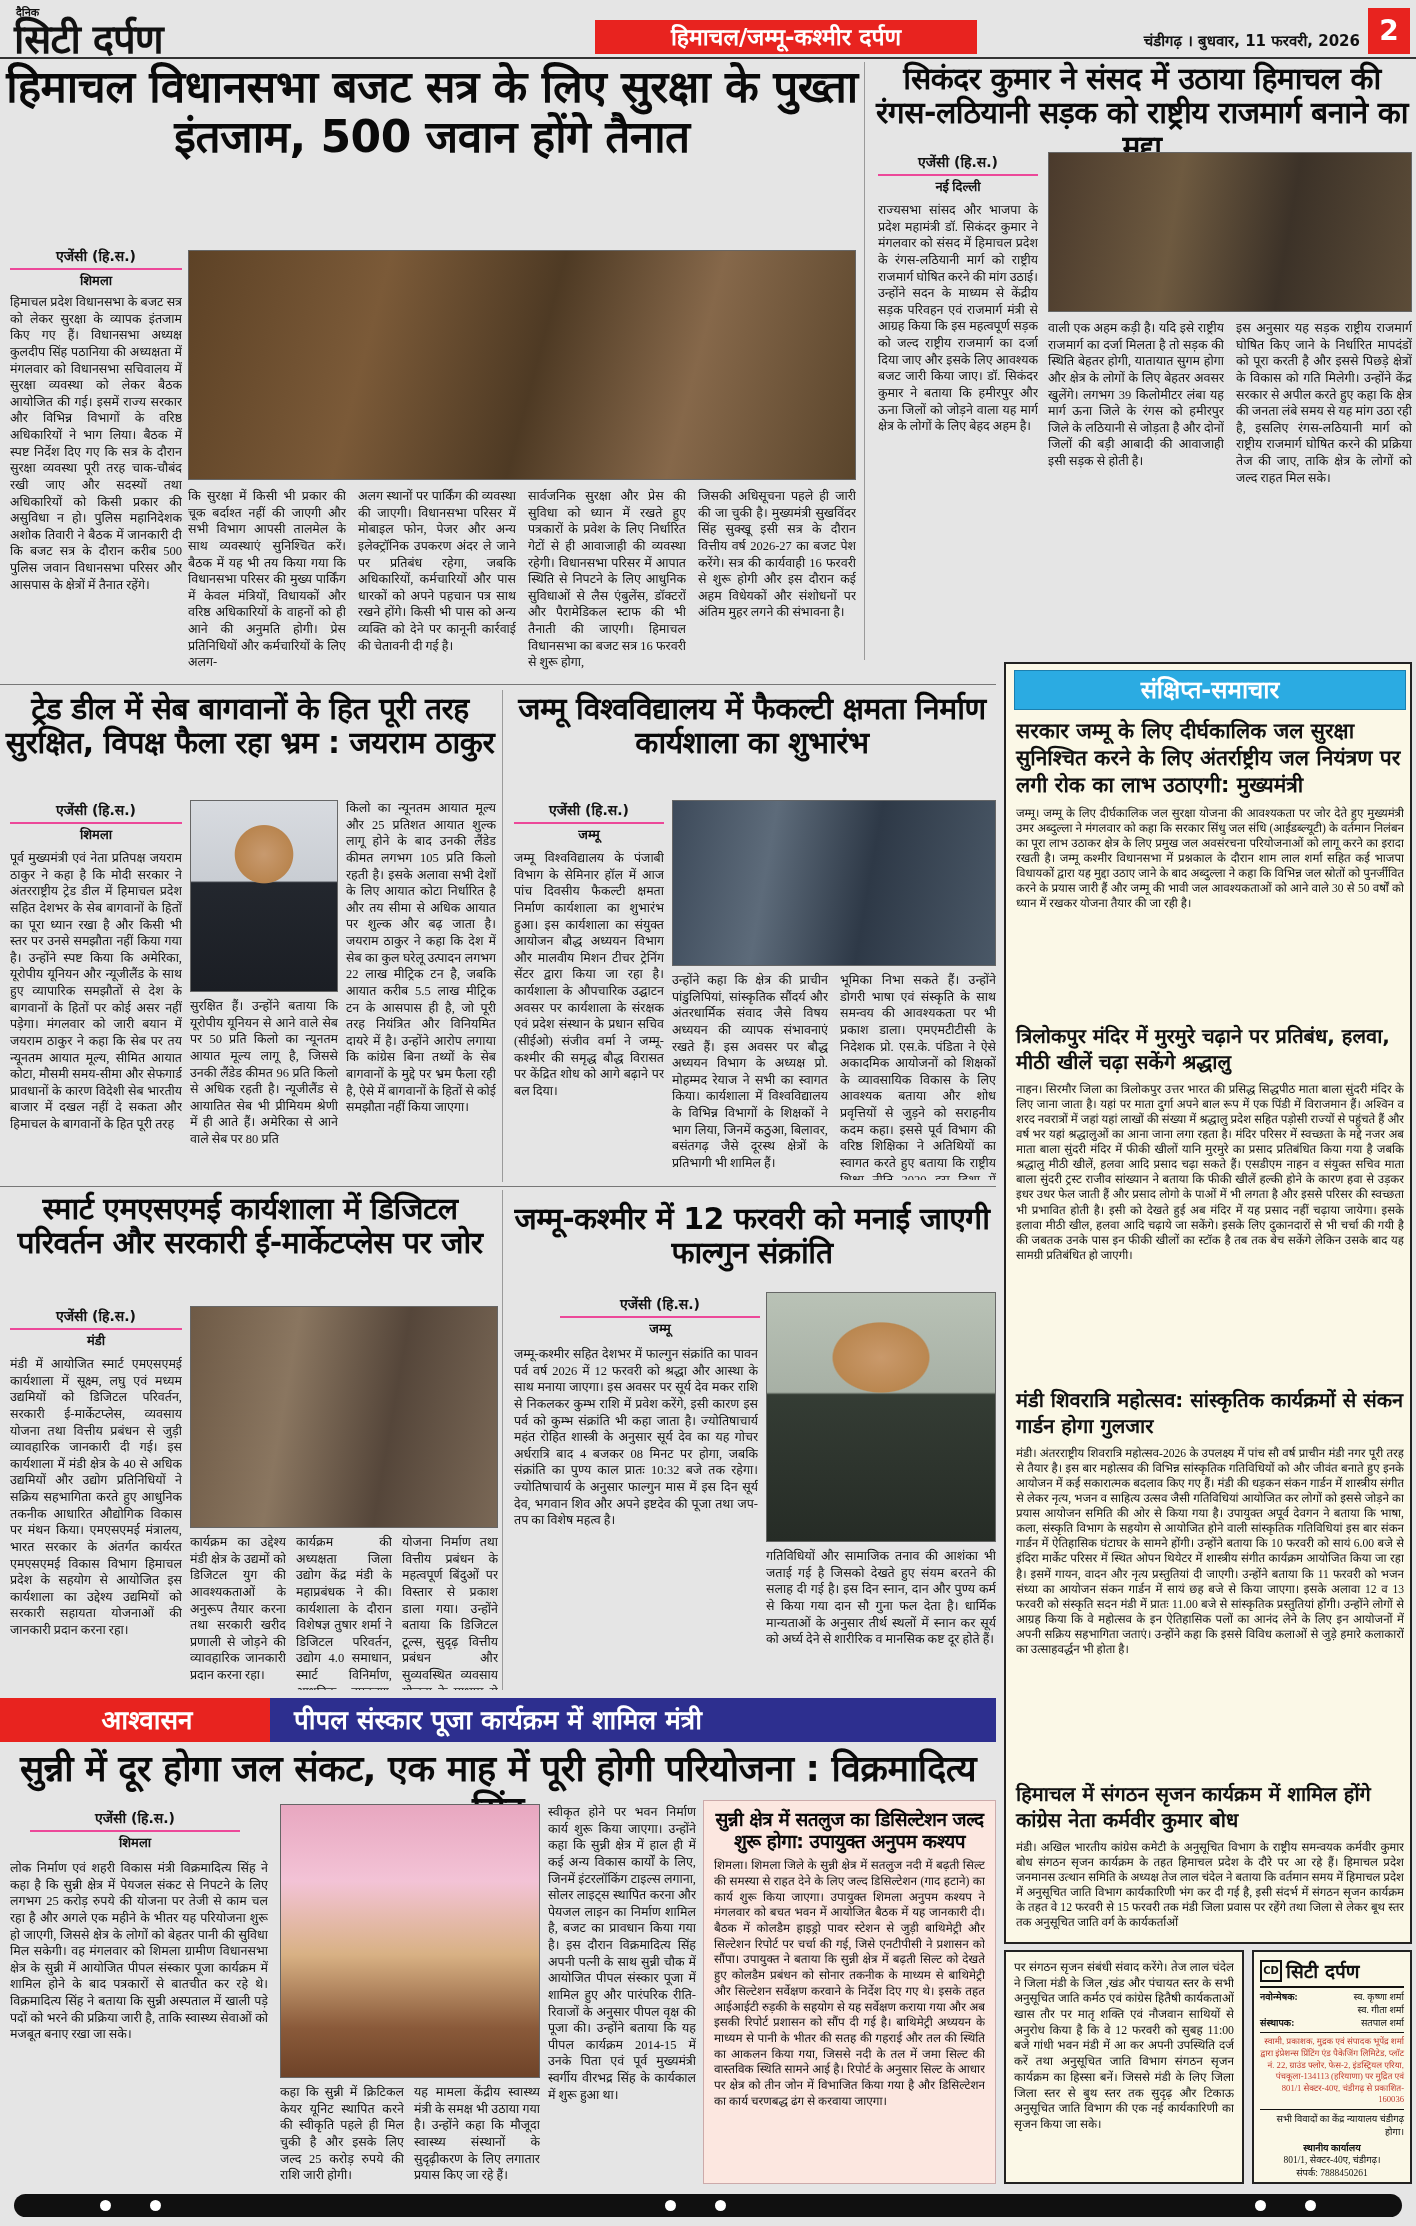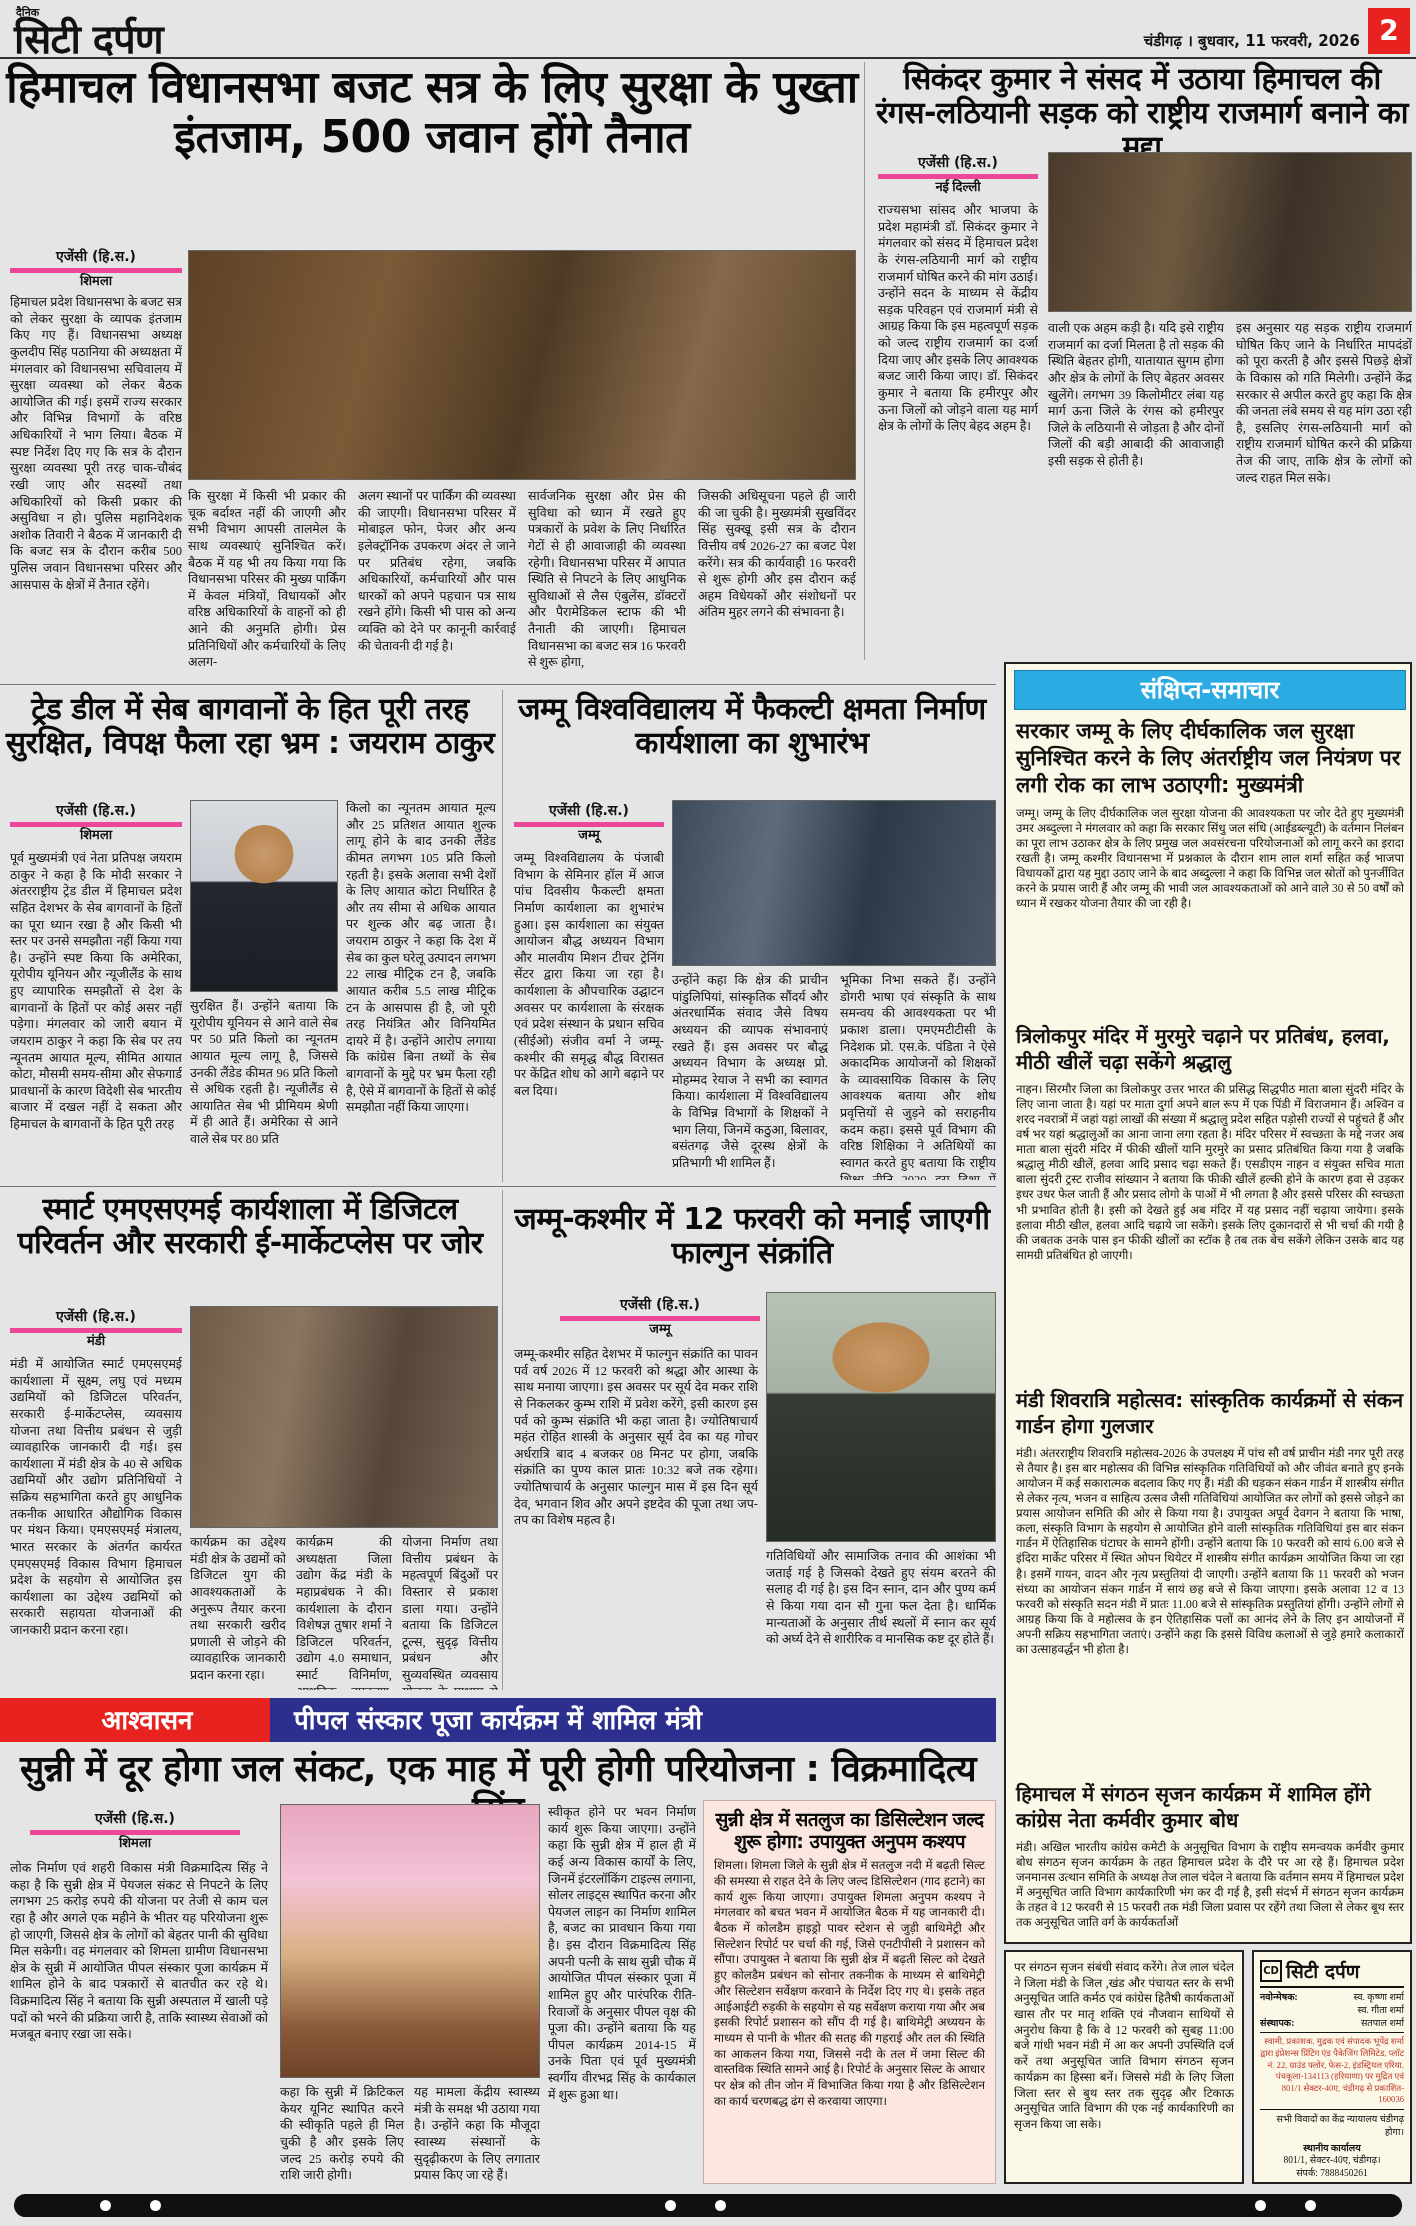--- a/index.html
+++ b/index.html
@@ -1,20 +1,20 @@
 <!DOCTYPE html>
 <html><head>
 <meta charset="utf-8">
 <style>
   html,body{margin:0;padding:0;}
   body{font-family:"Liberation Serif","DejaVu Sans",serif;color:#111;}
   #page{position:relative;width:1416px;height:2226px;background:#e5e5e5;overflow:hidden;}
   .abs{position:absolute;}
   .hl{font-family:"DejaVu Sans","Liberation Sans",sans-serif;font-weight:800;color:#0a0a0a;text-align:center;letter-spacing:-0.5px;line-height:1.14;}
-  .by{font-family:"DejaVu Sans",sans-serif;font-weight:700;text-align:center;font-size:14px;border-bottom:5px solid #ec4899;padding-bottom:3px;}
+  .by{font-family:"DejaVu Sans",sans-serif;font-weight:700;text-align:center;font-size:14px;border-bottom:2px solid #ec4899;padding-bottom:3px;}
   .dl{text-align:center;font-size:13px;padding-top:3px;font-weight:600;}
   .bt{font-size:12.5px;line-height:1.33;text-align:justify;overflow:hidden;}
   .photo{border:1px solid #666;box-sizing:border-box;}
   .ph-meeting{background:linear-gradient(105deg,#5d4226 0%,#7b5a38 28%,#4e3a24 52%,#86684a 74%,#5a452c 100%);}
   .ph-parliament{background:linear-gradient(100deg,#4a3a2c 0%,#6e5a40 35%,#3c3228 65%,#5c4c38 100%);}
   .ph-jairam{background:radial-gradient(ellipse 34% 26% at 50% 28%,#c89a6f 0%,#b9854f 58%,rgba(0,0,0,0) 60%),linear-gradient(180deg,#d8dbe0 0%,#c9cdd3 42%,#23272e 43%,#1b1e24 100%);}
   .ph-faculty{background:linear-gradient(100deg,#3d4a5a 0%,#5d6b7a 30%,#2e3947 60%,#4a5867 100%);}
   .ph-msme{background:linear-gradient(100deg,#6e5a46 0%,#8a7660 32%,#55463a 64%,#7a6856 100%);}
   .ph-sankranti{background:radial-gradient(ellipse 36% 24% at 50% 26%,#c9996b 0%,#ba8750 58%,rgba(0,0,0,0) 60%),linear-gradient(180deg,#b9c2b6 0%,#a7b0a5 40%,#343c34 41%,#262c26 100%);}
   .ph-sunni{background:linear-gradient(180deg,#e8a7c0 0%,#f3c3d6 28%,#d8b184 55%,#8a5a3a 82%,#6e4328 100%);}
@@ -32,20 +32,21 @@
   .footerbar{background:#101010;border-radius:12px;}
   .dot{position:absolute;width:11px;height:11px;border-radius:50%;background:#fff;top:6px;}
 </style>
 </head>
 <body>
 
 <div id="page">
 
   <div class="abs small-cap" style="left:16px;top:4px;font-size:11px;font-weight:700;">दैनिक</div>
   <div class="abs small-cap" style="left:14px;top:10px;font-size:40px;font-weight:800;letter-spacing:-1px;">सिटी दर्पण</div>
+  <div class="abs redbox" style="left:595px;top:20px;width:382px;height:34px;font-size:23px;line-height:34px;">हिमाचल/जम्मू-कश्मीर दर्पण</div>
   <div class="abs small-cap" style="left:1120px;top:30px;width:240px;text-align:right;font-size:15px;font-weight:700;">चंडीगढ़ । बुधवार, 11 फरवरी, 2026</div>
   <div class="abs redbox" style="left:1368px;top:8px;width:42px;height:46px;font-size:28px;line-height:46px;">2</div>
   <div class="abs rule-h" style="left:0;top:57px;width:1416px;"></div>
 
   <div class="abs hl" style="left:4px;top:62px;width:856px;font-size:44px;">हिमाचल विधानसभा बजट सत्र के लिए सुरक्षा के पुख्ता इंतजाम, 500 जवान होंगे तैनात</div>
   <div class="abs by" style="left:10px;top:246px;width:172px;">एजेंसी (हि.स.)</div>
   <div class="abs dl" style="left:10px;top:268px;width:172px;">शिमला</div>
   <div class="abs bt" style="left:10px;top:294px;width:172px;height:386px;">हिमाचल प्रदेश विधानसभा के बजट सत्र को लेकर सुरक्षा के व्यापक इंतजाम किए गए हैं। विधानसभा अध्यक्ष कुलदीप सिंह पठानिया की अध्यक्षता में मंगलवार को विधानसभा सचिवालय में सुरक्षा व्यवस्था को लेकर बैठक आयोजित की गई। इसमें राज्य सरकार और विभिन्न विभागों के वरिष्ठ अधिकारियों ने भाग लिया। बैठक में स्पष्ट निर्देश दिए गए कि सत्र के दौरान सुरक्षा व्यवस्था पूरी तरह चाक-चौबंद रखी जाए और सदस्यों तथा अधिकारियों को किसी प्रकार की असुविधा न हो। पुलिस महानिदेशक अशोक तिवारी ने बैठक में जानकारी दी कि बजट सत्र के दौरान करीब 500 पुलिस जवान विधानसभा परिसर और आसपास के क्षेत्रों में तैनात रहेंगे।</div>
   <div class="abs photo ph-meeting" style="left:188px;top:250px;width:668px;height:230px;"></div>
   <div class="abs bt" style="left:188px;top:488px;width:158px;height:192px;">कि सुरक्षा में किसी भी प्रकार की चूक बर्दाश्त नहीं की जाएगी और सभी विभाग आपसी तालमेल के साथ व्यवस्थाएं सुनिश्चित करें। बैठक में यह भी तय किया गया कि विधानसभा परिसर की मुख्य पार्किंग में केवल मंत्रियों, विधायकों और वरिष्ठ अधिकारियों के वाहनों को ही आने की अनुमति होगी। प्रेस प्रतिनिधियों और कर्मचारियों के लिए अलग-</div>

